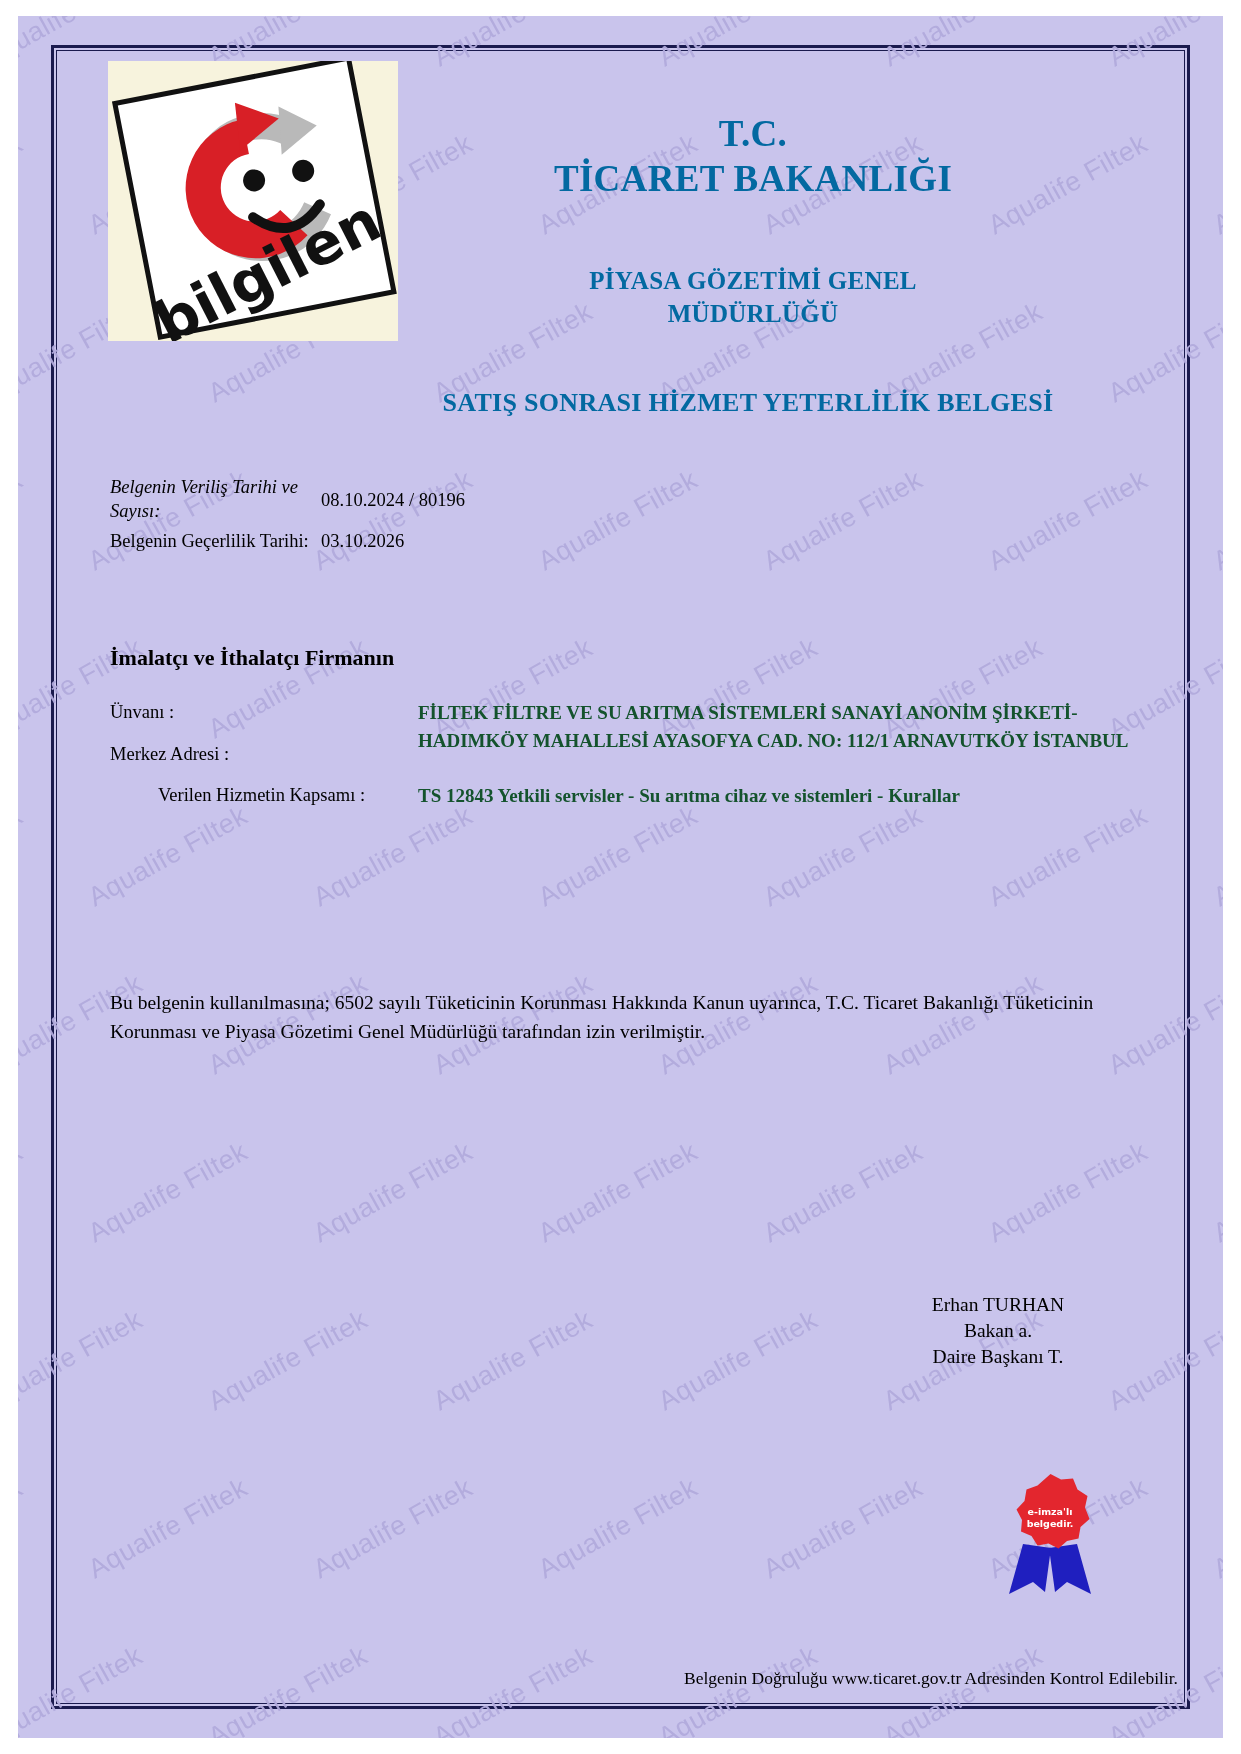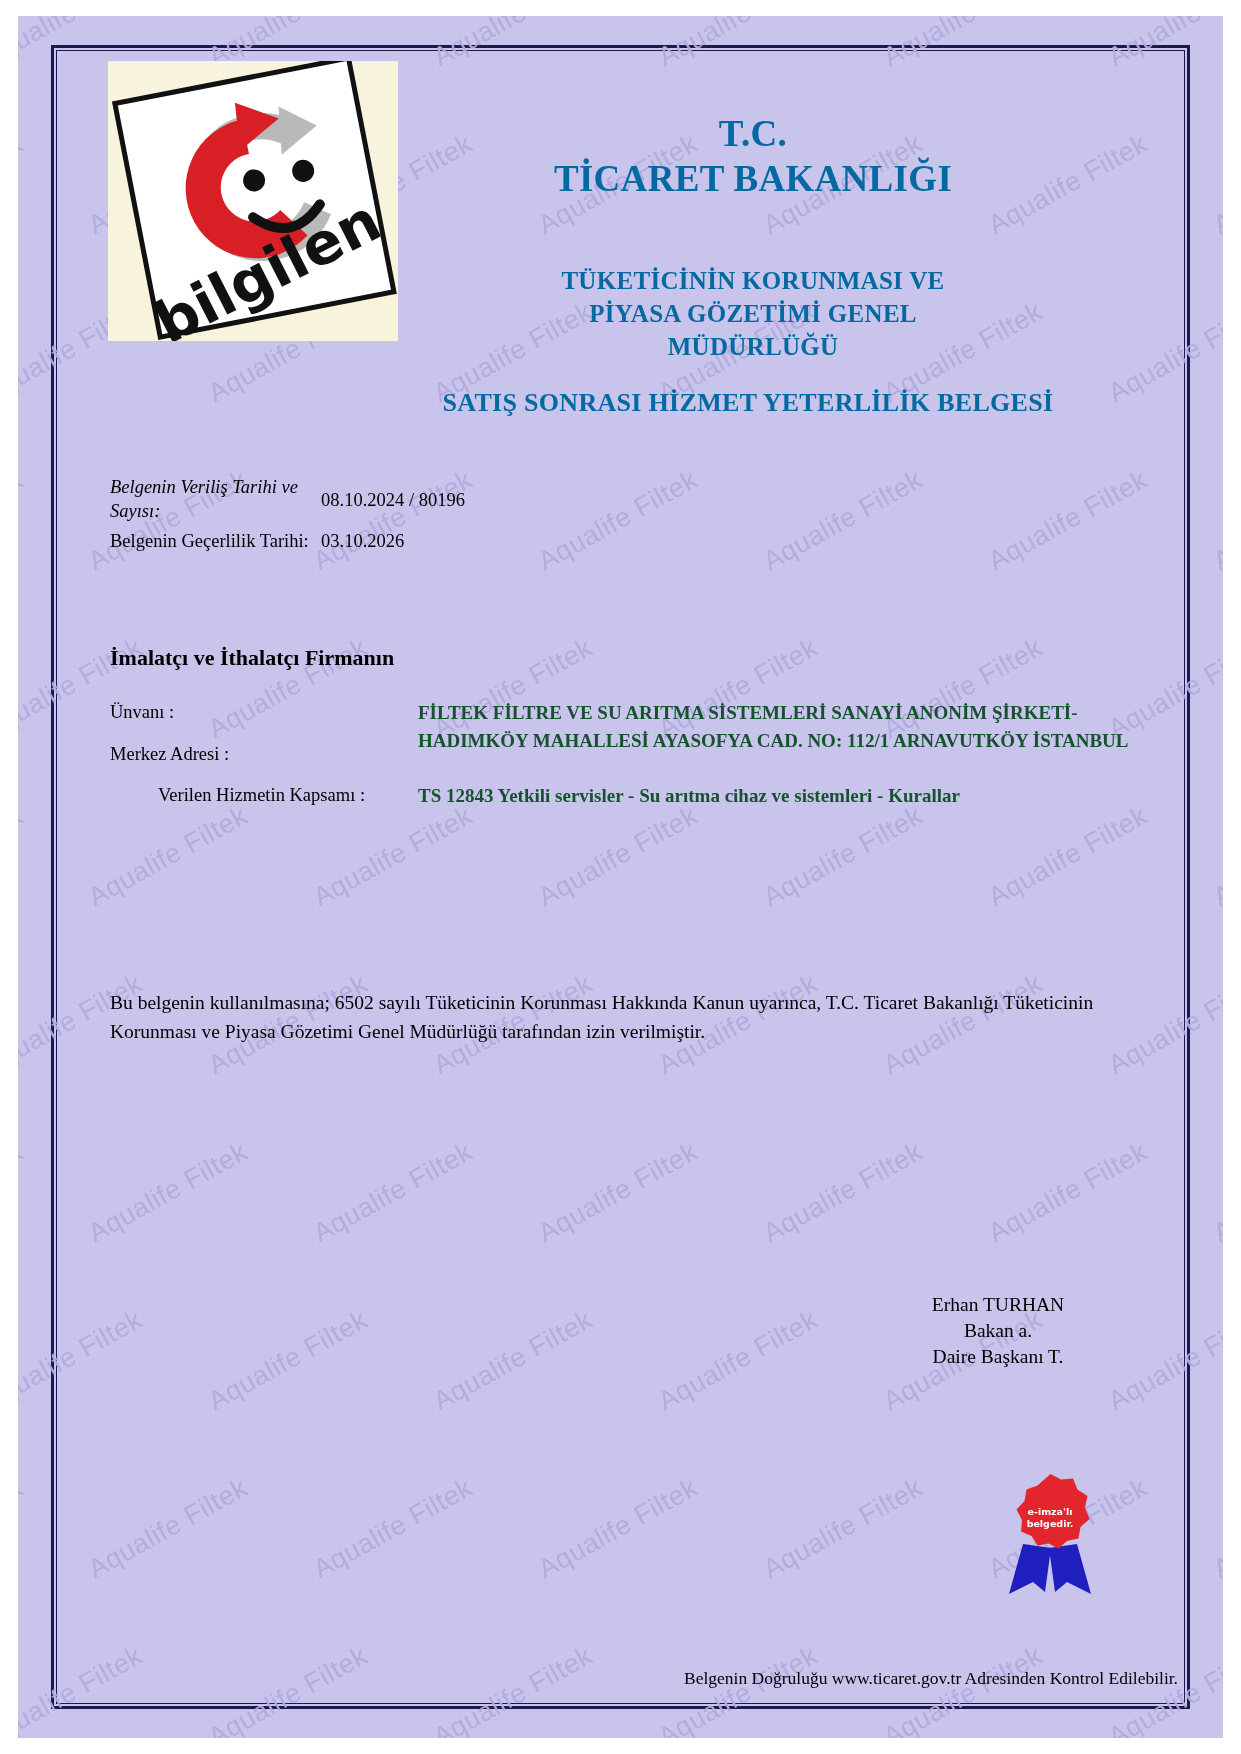--- a/index.html
+++ b/index.html
@@ -296,21 +296,20 @@
           <g transform="rotate(-16 147 216)">
             <text x="147" y="232" text-anchor="middle" font-family="&quot;DejaVu Sans&quot;, sans-serif" font-size="58" font-weight="bold" fill="#111111">bilgilen</text>
           </g>
         </g>
       </svg>
     </div>
 
     <div class="hdr" id="tc-line">T.C.</div>
     <div class="hdr" id="ministry-line">TİCARET BAKANLIĞI</div>
     <div class="hdr" id="gm-line">
-        <div>TÜKETİCİNİN KORUNMASI VE</div>
         <div>PİYASA GÖZETİMİ GENEL</div>
         <div>MÜDÜRLÜĞÜ</div>
       </div>
     <div class="hdr" id="cert-title">SATIŞ SONRASI HİZMET YETERLİLİK BELGESİ</div>
 
     <div class="meta-label" id="issue-label">Belgenin Veriliş Tarihi ve Sayısı:</div>
     <div class="meta-value" id="issue-value">08.10.2024 / 80196</div>
     <div class="meta-label" id="valid-label">Belgenin Geçerlilik Tarihi:</div>
     <div class="meta-value" id="valid-value">03.10.2026</div>
 

